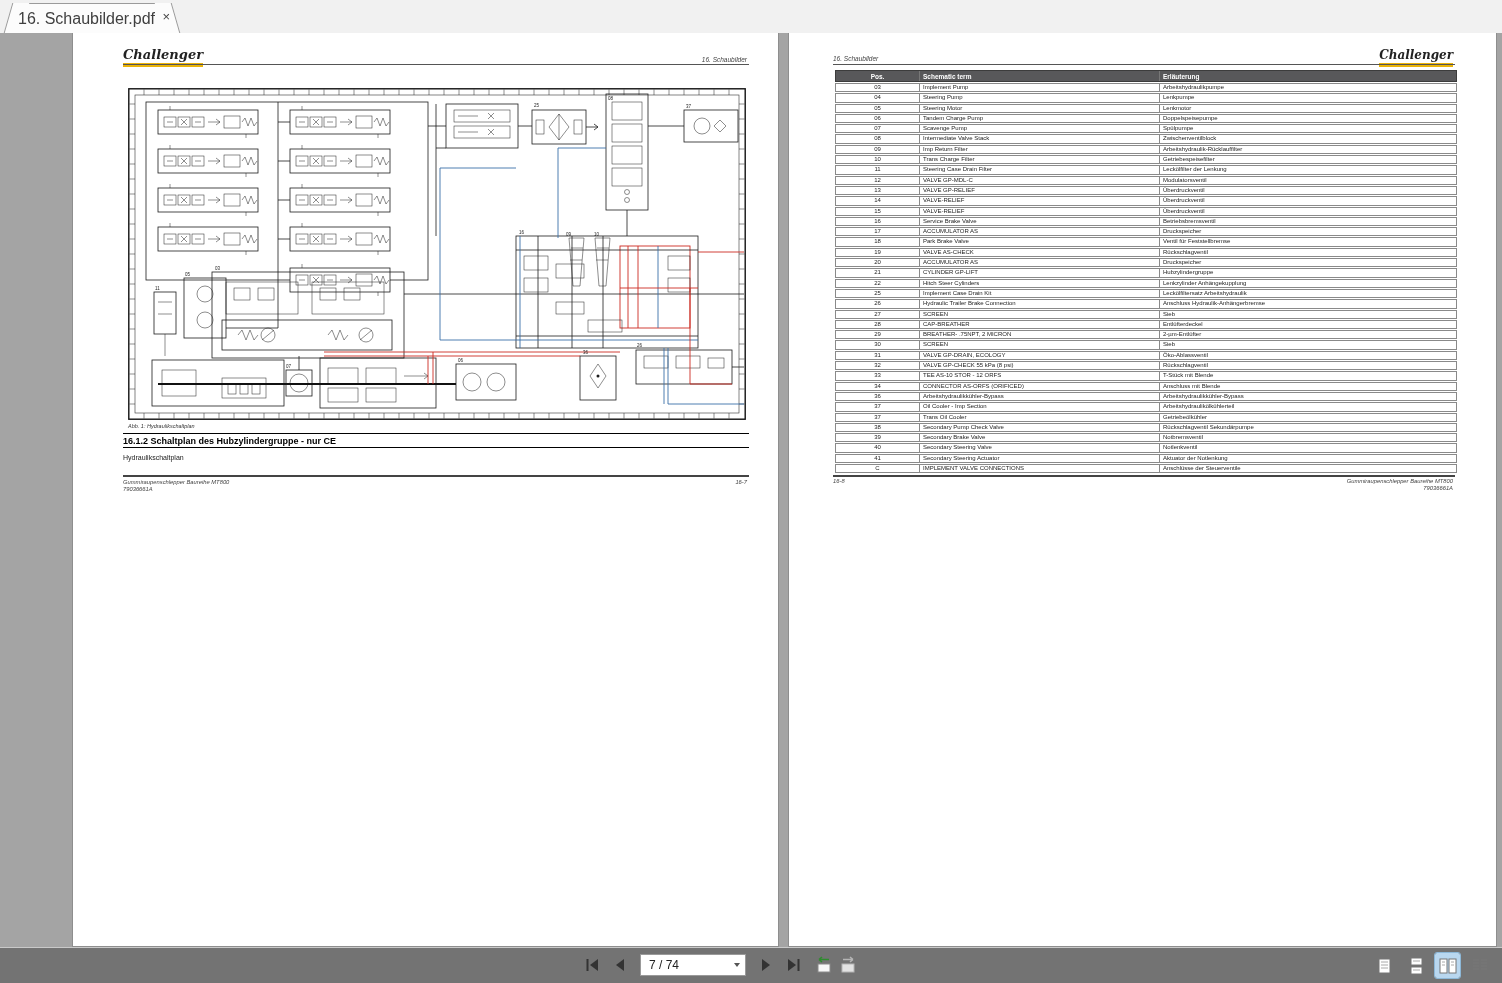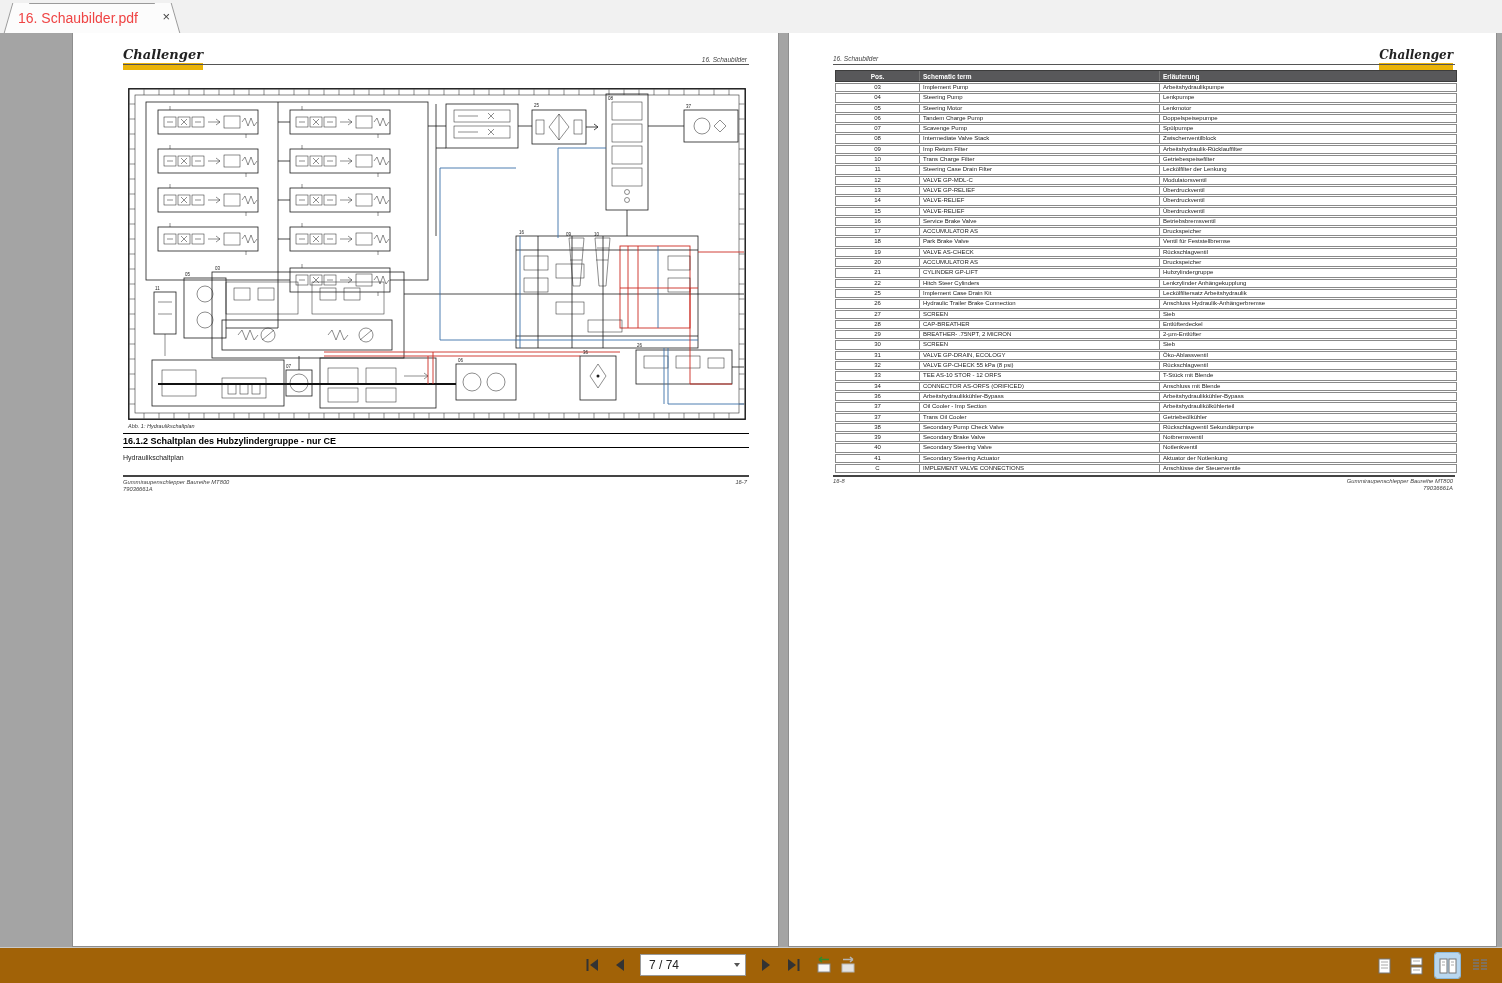--- a/index.html
+++ b/index.html
@@ -6,28 +6,28 @@
   body{
     width:1502px;height:983px;position:relative;overflow:hidden;
     font-family:"Liberation Sans",sans-serif;background:#a4a4a4;
     -webkit-font-smoothing:antialiased;
   }
   
   .tabbar{position:absolute;left:0;top:0;width:1502px;height:33px;background:#f1f1f1;}
   .tab{position:absolute;left:16px;top:3px;width:152px;height:30px;background:#fcfcfc;border-top:1px solid #9a9a9a;box-sizing:border-box;}
   .tab::before{content:'';position:absolute;left:-8px;top:-1px;width:16px;height:30px;background:#fcfcfc;border-left:1px solid #9a9a9a;transform:skewX(-16deg);}
   .tab::after{content:'';position:absolute;right:-8px;top:-1px;width:16px;height:30px;background:#fcfcfc;border-right:1px solid #9a9a9a;transform:skewX(16deg);}
-  .tab-title{position:absolute;left:2px;top:6px;font-size:14px;color:#ef4444;white-space:nowrap;z-index:2;}
+  .tab-title{position:absolute;left:2px;top:6px;font-size:16px;color:#404040;white-space:nowrap;z-index:2;}
   .tab-close{position:absolute;right:-2px;top:5px;font-size:13px;color:#444;z-index:2;cursor:pointer;line-height:16px;}
   
   .viewer{position:absolute;left:0;top:33px;width:1502px;height:914px;background:#a4a4a4;}
   .page{position:absolute;top:0;height:914px;background:#ffffff;box-sizing:border-box;border:1px solid #8e8e8e;border-top:none;}
   .page-left{left:72px;width:707px;}
   .page-right{left:788px;width:709px;}
-  .brand{font-family:"DejaVu Serif",serif;font-style:italic;font-weight:bold;color:#222;border-bottom:7px solid #eab308;padding-bottom:1px;}
+  .brand{font-family:"DejaVu Serif",serif;font-style:italic;font-weight:bold;color:#222;border-bottom:4px solid #eab308;padding-bottom:1px;}
   .hdr-small{font-style:italic;font-size:6.5px;color:#444;}
   .rule{position:absolute;height:1px;background:#555;}
   .rule2{position:absolute;height:2px;background:#444;}
   
   .lp-brand{position:absolute;left:50px;top:14px;font-size:13px;}
   .lp-hdr-right{position:absolute;right:31px;top:23px;}
   .lp-rule{left:50px;width:626px;top:31px;}
   .schematic{position:absolute;left:55px;top:55px;}
   .lp-caption{position:absolute;left:55px;top:390px;font-style:italic;font-size:5.5px;color:#333;}
   .lp-h-rule-a{left:50px;width:626px;top:400px;background:#000;}
@@ -58,21 +58,21 @@
   .schematic svg{display:block;}
   .dln{fill:none;stroke:#1c1c1c;stroke-width:0.8;}
   .dthin{fill:none;stroke:#1c1c1c;stroke-width:0.5;}
   .dthick{fill:none;stroke:#111;stroke-width:1.8;}
   .dred{fill:none;stroke:#cc2a22;stroke-width:0.9;}
   .dblue{fill:none;stroke:#3a6fa8;stroke-width:0.9;}
   .dbox{fill:#ffffff;stroke:#1c1c1c;stroke-width:0.8;}
   .dboxn{fill:none;stroke:#1c1c1c;stroke-width:0.8;}
   .plbl{font-size:4.5px;fill:#222;font-family:"Liberation Sans",sans-serif;}
   
-  .statusbar{position:absolute;left:0;top:947px;width:1502px;height:36px;background:#a16207;border-top:1px solid #c9c9c9;box-sizing:border-box;}
+  .statusbar{position:absolute;left:0;top:947px;width:1502px;height:36px;background:#737373;border-top:1px solid #c9c9c9;box-sizing:border-box;}
   .navgroup{position:absolute;left:580px;top:4px;display:flex;align-items:center;gap:4px;}
   .nav-btn{width:24px;height:26px;display:flex;align-items:center;justify-content:center;cursor:pointer;}
   .pagebox{width:106px;height:22px;background:#fff;border:1px solid #9a9a9a;display:flex;align-items:center;box-sizing:border-box;margin:0 4px;}
   .pagebox .val{flex:1;padding-left:8px;font-size:12px;color:#222;}
   .pagebox .caret{width:16px;height:100%;display:flex;align-items:center;justify-content:center;}
   .caret i{width:0;height:0;border-left:3.5px solid transparent;border-right:3.5px solid transparent;border-top:4px solid #555;}
   .layoutgroup{position:absolute;right:10px;top:5px;display:flex;gap:7px;}
   .lay-btn{width:25px;height:25px;display:flex;align-items:center;justify-content:center;border-radius:2px;cursor:pointer;}
   .lay-btn.active{background:#b9d7ef;outline:1px solid #8db8d8;}
 </style>

